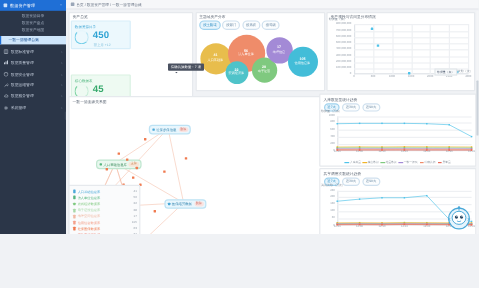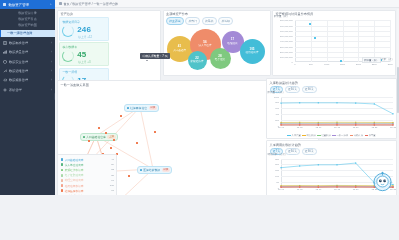--- a/index.html
+++ b/index.html
@@ -77,21 +77,21 @@
   }
 
   
   .cards-wrap { width:104px; }
   .cards { display:flex; flex-wrap:wrap; gap:1.2px; padding:0 1.2px 1.2px 1.2px; }
   .card {
     width:50px; height:24px; border-radius:1px; position:relative;
     display:flex; align-items:center; padding-left:2px;
   }
   .card.cyan  { background:#ecf8fd; border:0.4px solid #d8eef9; }
-  .card.green { background:#eefaf2; border:0.4px solid #d9f1e2; }
+  .card.green { background:#eefaf2; border:0.4px solid #d9f1e2;margin-top:20px; }
   .card .clabel {
     position:absolute; top:1.6px; left:2.2px; font-size:2.9px;
     white-space:nowrap; letter-spacing:0.05px;
   }
   .card.cyan .clabel { color:#4aacd8; }
   .card.green .clabel { color:#4cb57c; }
 
   .ring { width:12px; height:12px; border-radius:50%; position:relative; margin-top:3px; flex:0 0 12px;}
   .ring.cyan  { border:1.3px solid #76cfe9; border-top-color:#e7f6fc; border-right-color:#bfe7f4;}
   .ring.green { border:1.3px solid #7fd3a4; border-top-color:#e9f9f0; border-right-color:#c6ecd7;}
@@ -322,21 +322,21 @@
 
       <div class="row1">
 
         <div class="panel cards-wrap">
           <div class="panel-title">资产总览</div>
           <div class="cards">
 
             <div class="card cyan">
               <span class="clabel">数据资源目录</span>
               <span class="ring cyan"></span>
-              <span class="cnum">246</span>
+              <span class="cnum">450</span>
               <span class="csub">较上月 +12</span>
             </div>
 
             <div class="card green">
               <span class="clabel">核心数据表</span>
               <span class="ring green"></span>
               <span class="cnum">45</span>
               <span class="csub">较上月 +3</span>
             </div>
 

